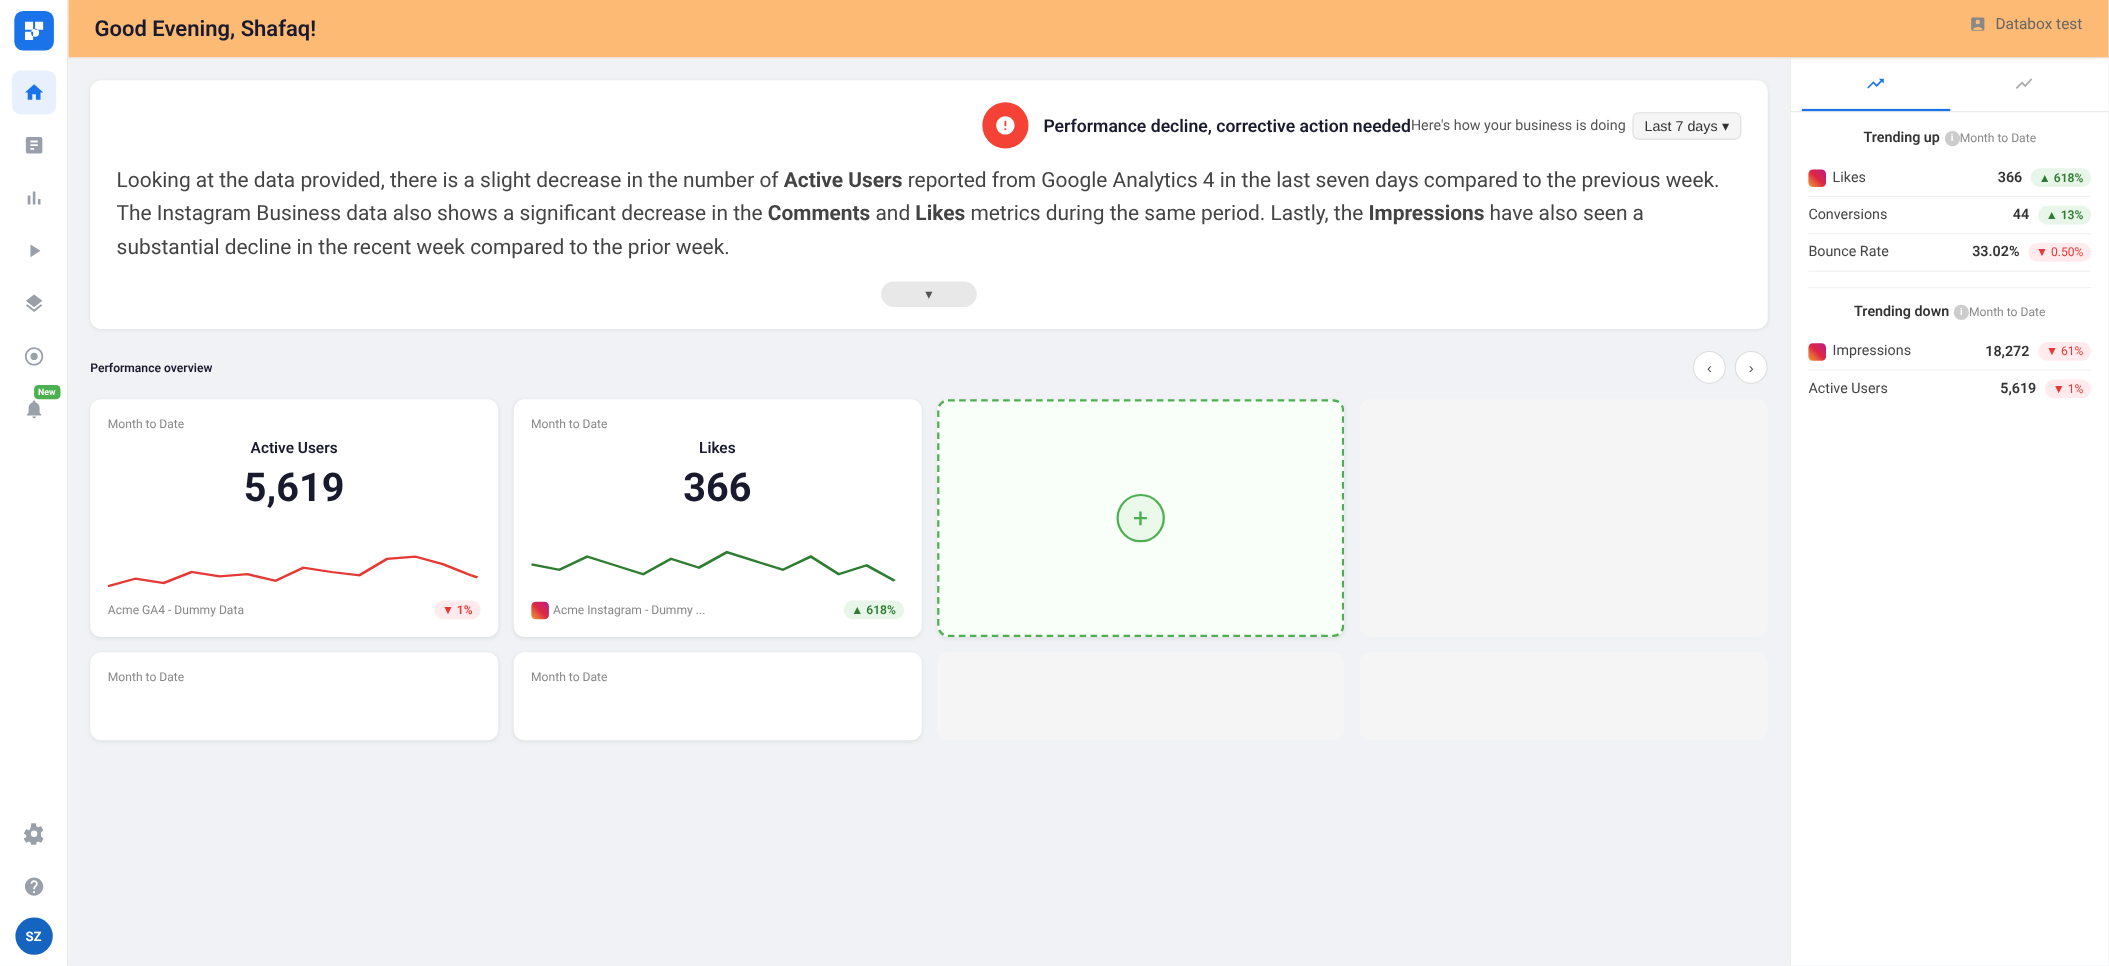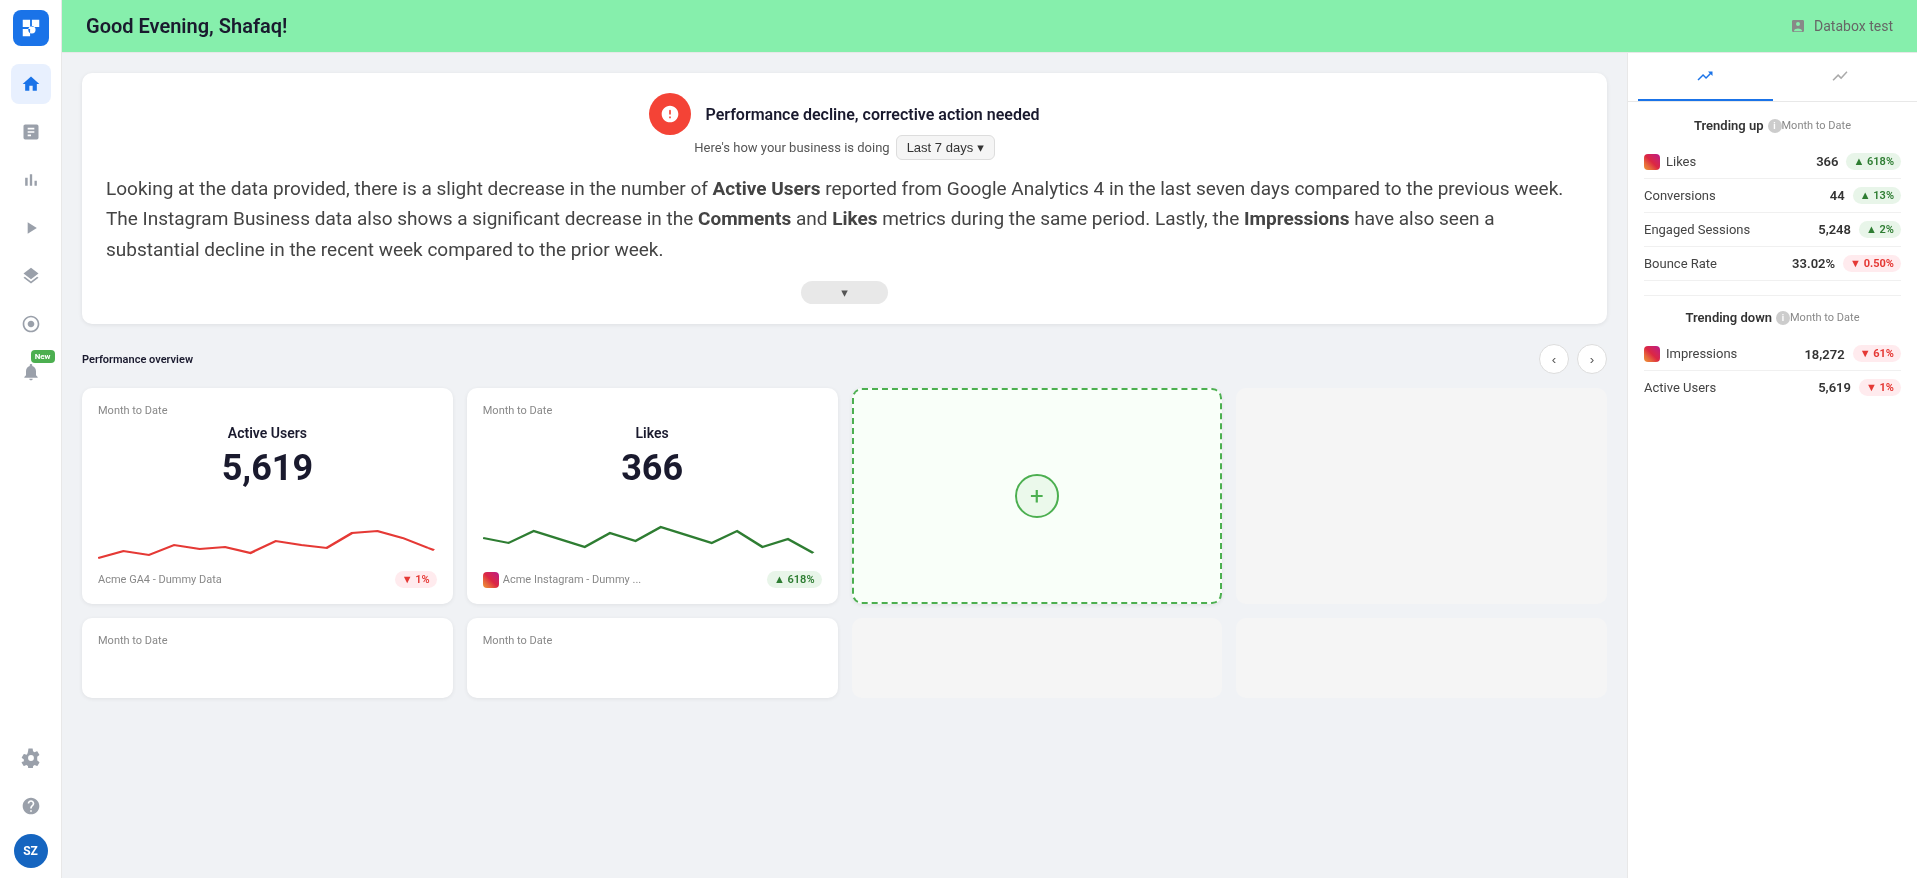--- a/index.html
+++ b/index.html
@@ -62,24 +62,24 @@
     
     .main-content {
       flex: 1;
       display: flex;
       flex-direction: column;
       overflow: hidden;
     }
 
     
     .header {
-      background: #86efac;
+      background: #fdba74;
       padding: 14px 24px;
       display: flex;
-      align-items: center;
+      align-items: flex-start;
       justify-content: space-between;
       border-bottom: 1px solid #e8e8e8;
       flex-shrink: 0;
     }
     .header-title {
       font-size: 20px;
       font-weight: 600;
       color: #1a1a2e;
     }
     .header-right {
@@ -111,21 +111,20 @@
       border-radius: 10px;
       padding: 20px 24px;
       margin-bottom: 20px;
       box-shadow: 0 1px 4px rgba(0,0,0,0.08);
     }
     .alert-header {
       display: flex;
       align-items: center;
       justify-content: flex-end;
       margin-bottom: 14px;
-      flex-direction: column;
     }
     .alert-title-group {
       display: flex;
       align-items: center;
       gap: 14px;
     }
     .alert-icon {
       width: 42px; height: 42px;
       background: #f44336;
       border-radius: 50%;
@@ -394,21 +393,21 @@
       color: #2e7d32;
       font-size: 11px;
       font-weight: 600;
       padding: 2px 7px;
       border-radius: 12px;
     }
     .trend-badge-down {
       background: #ffebee;
       color: #e53935;
       font-size: 11px;
-      font-weight: 700;
+      font-weight: 400;
       padding: 2px 7px;
       border-radius: 12px;
     }
     .insta-icon {
       width: 16px; height: 16px;
       background: linear-gradient(45deg, #f09433, #e6683c, #dc2743, #cc2366, #bc1888);
       border-radius: 4px;
       display: inline-block;
       flex-shrink: 0;
     }
@@ -632,29 +631,20 @@
         <div class="trend-row">
           <div class="trend-label">
             <span>Conversions</span>
           </div>
           <div style="display:flex;align-items:center;gap:8px">
             <span class="trend-value">44</span>
             <span class="trend-badge-up">▲ 13%</span>
           </div>
         </div>
 
-        <div class="trend-row">
-          <div class="trend-label">
-            <span>Engaged Sessions</span>
-          </div>
-          <div style="display:flex;align-items:center;gap:8px">
-            <span class="trend-value">5,248</span>
-            <span class="trend-badge-up">▲ 2%</span>
-          </div>
-        </div>
 
         <div class="trend-row">
           <div class="trend-label">
             <span>Bounce Rate</span>
           </div>
           <div style="display:flex;align-items:center;gap:8px">
             <span class="trend-value">33.02%</span>
             <span class="trend-badge-down">▼ 0.50%</span>
           </div>
         </div>

